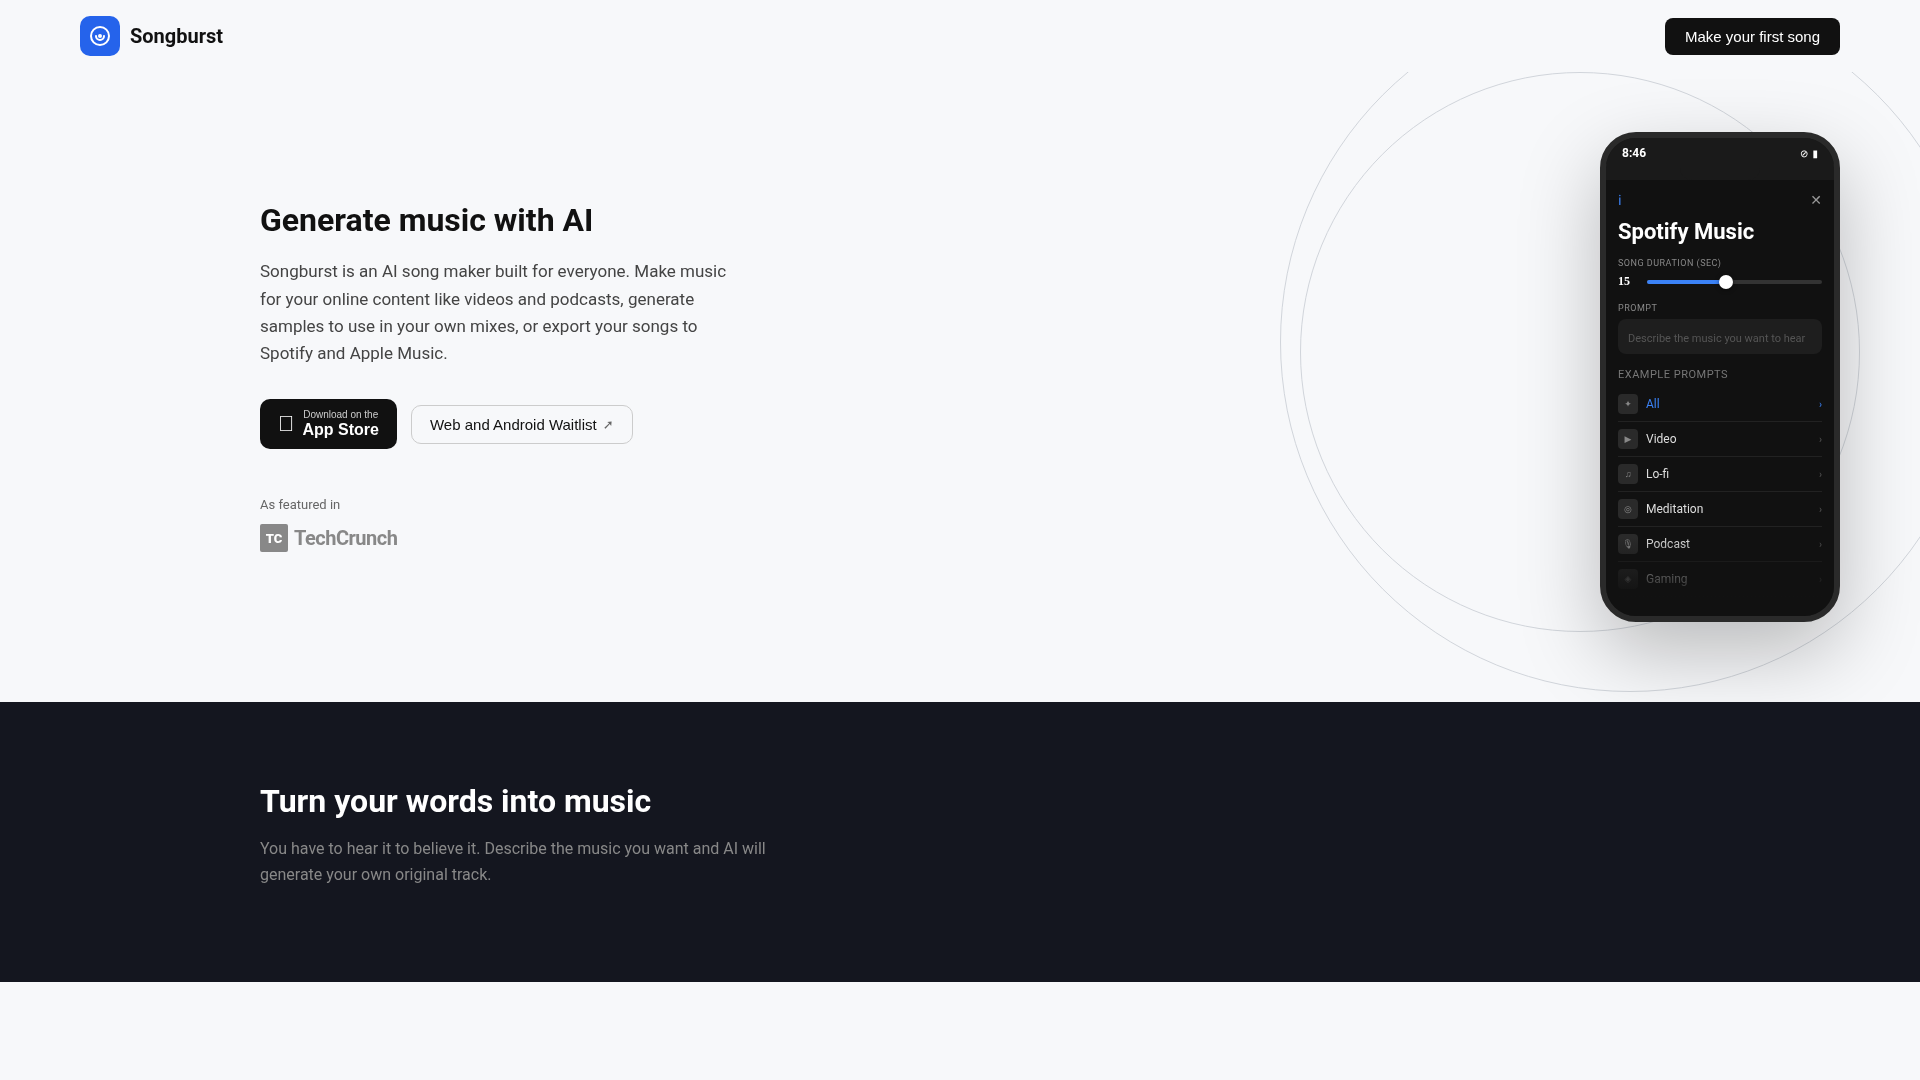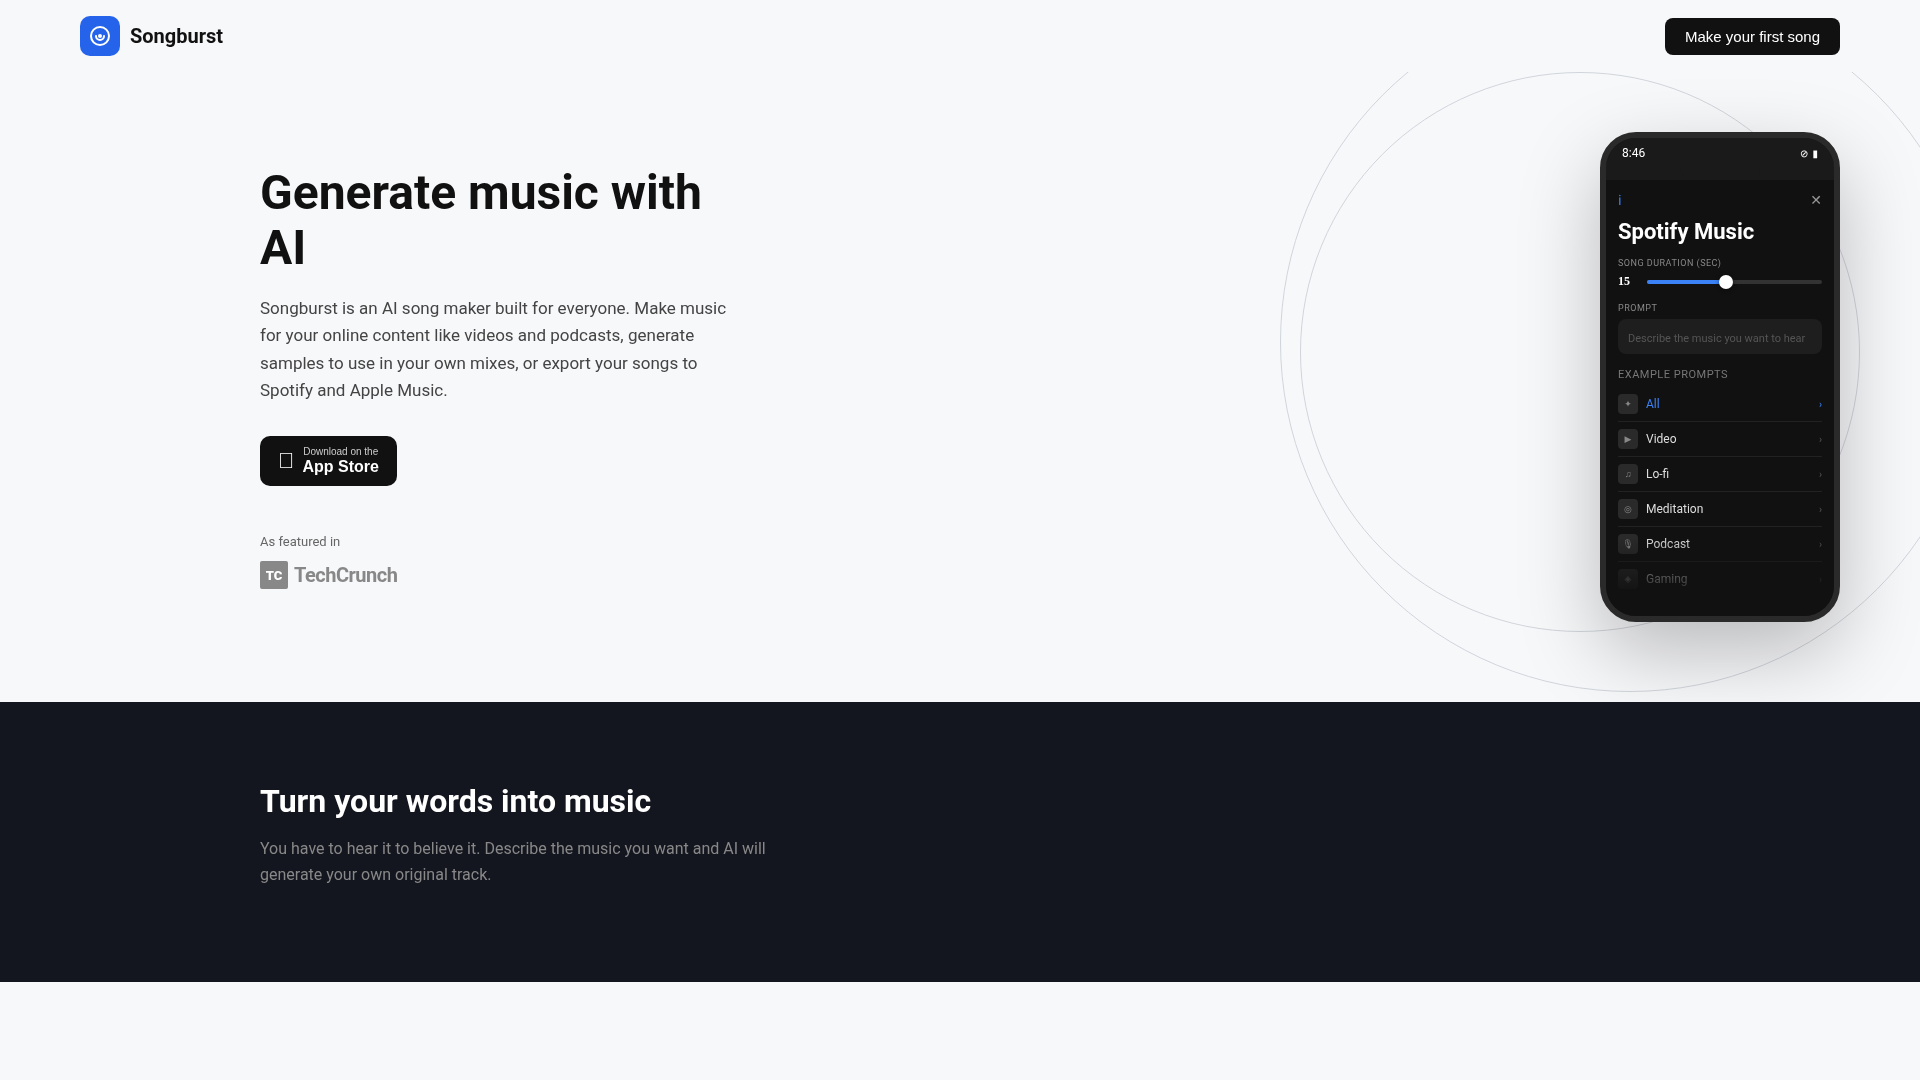--- a/index.html
+++ b/index.html
@@ -75,21 +75,21 @@
       height: 560px;
       border-radius: 50%;
       border: 1.5px solid #d1d5db;
       pointer-events: none;
     }
     .hero-left {
       max-width: 480px;
       z-index: 2;
     }
     .hero-title {
-      font-size: 48px;
+      font-size: 32px;
       font-weight: 700;
       color: #111;
       margin-bottom: 20px;
       line-height: 1.15;
     }
     .hero-desc {
       font-size: 17px;
       color: #444;
       line-height: 1.6;
       margin-bottom: 32px;
@@ -195,21 +195,21 @@
     .phone-status-bar {
       display: flex;
       justify-content: space-between;
       align-items: center;
       padding: 8px 16px 4px;
       background: #1a1a1a;
     }
     .phone-time {
       color: #fff;
       font-size: 12px;
-      font-weight: 400;
+      font-weight: 700;
     }
     .phone-icons {
       display: flex;
       gap: 4px;
       align-items: center;
     }
     .phone-icons span {
       color: #fff;
       font-size: 10px;
     }
@@ -397,20 +397,24 @@
     <p class="hero-desc">Songburst is an AI song maker built for everyone. Make music for your online content like videos and podcasts, generate samples to use in your own mixes, or export your songs to Spotify and Apple Music.</p>
 
     <div class="hero-buttons">
       <button class="app-store-btn">
         <span style="font-size:22px;"></span>
         <div class="app-store-btn-inner">
           <span class="app-store-btn-top">Download on the</span>
           <span class="app-store-btn-bottom">App Store</span>
         </div>
       </button>
+      <button class="waitlist-btn">
+        <span>Web and Android Waitlist</span>
+        <span class="ext-icon">➚</span>
+      </button>
     </div>
 
     <p class="featured-label">As featured in</p>
     <div class="techcrunch-logo">
       <div class="tc-square">TC</div>
       <span class="tc-text">TechCrunch</span>
     </div>
   </div>
 
   <div class="hero-right">

